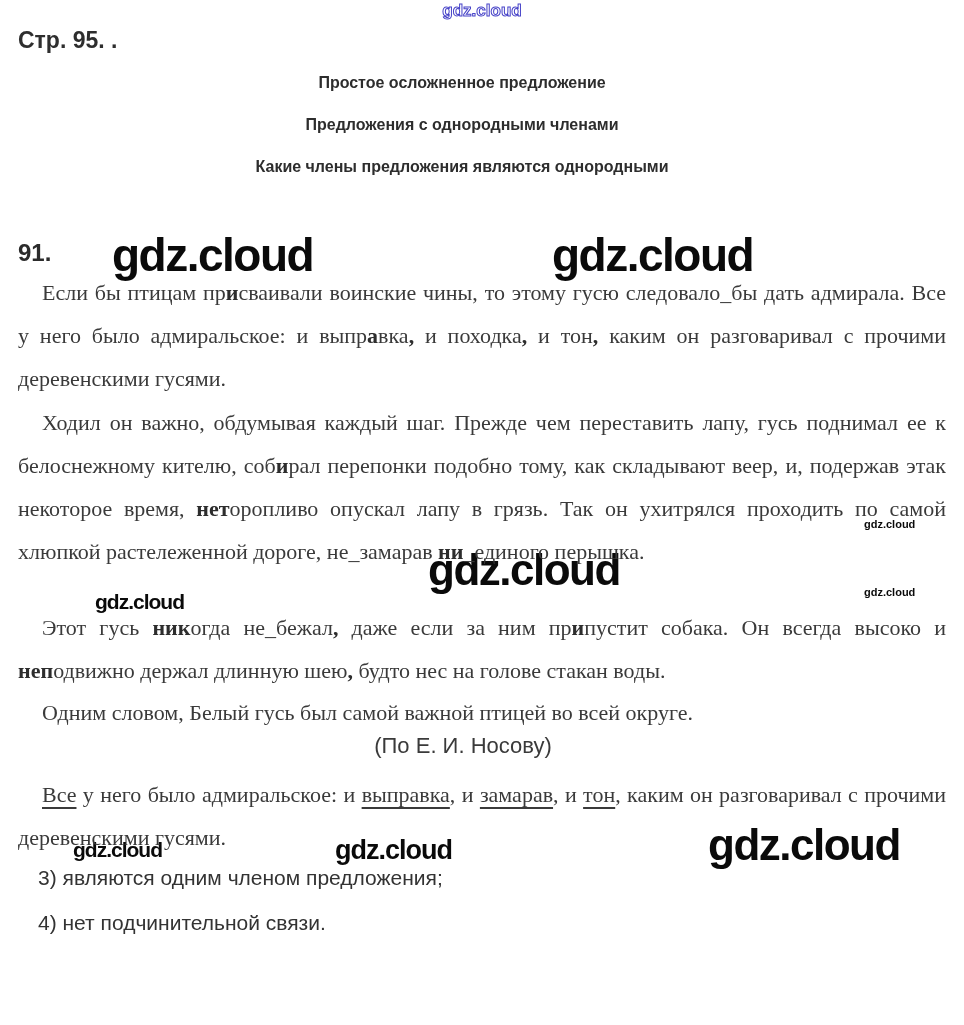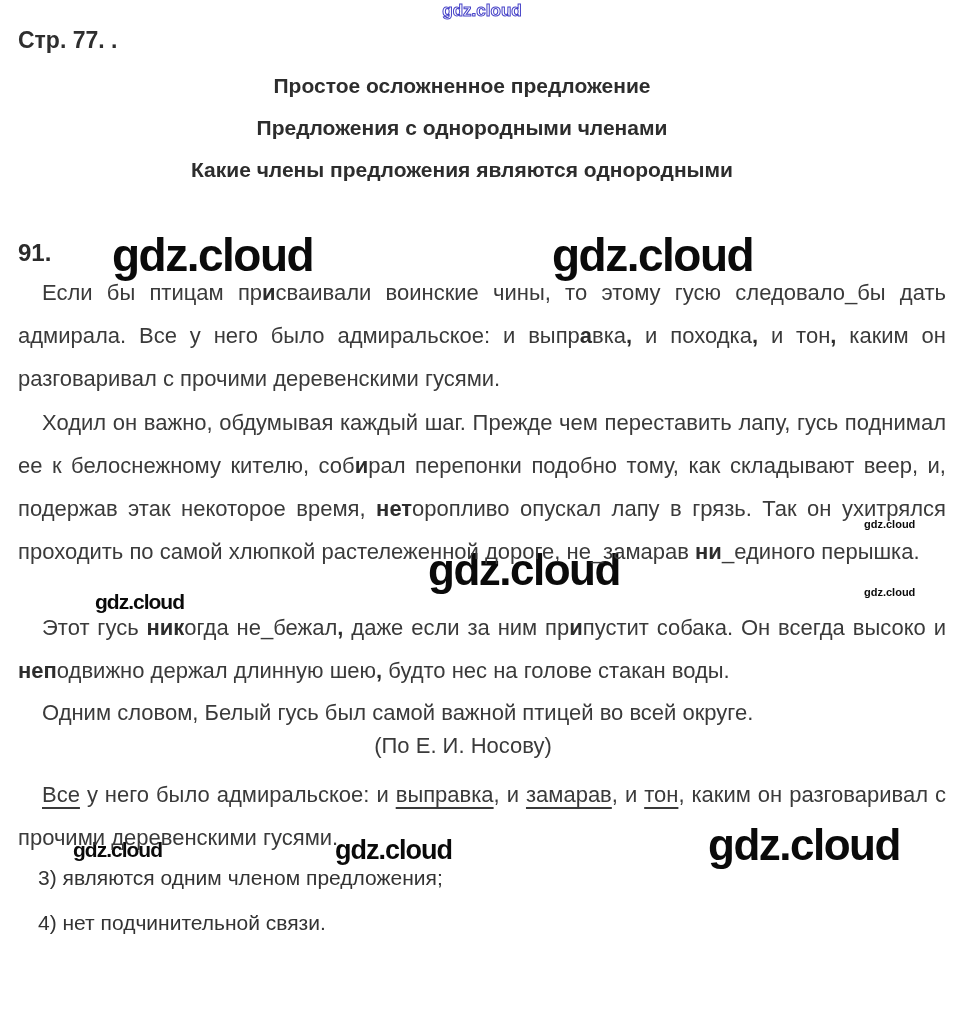--- a/index.html
+++ b/index.html
@@ -20,28 +20,28 @@
     -webkit-text-stroke:1px #4743c8;
     letter-spacing:0;
   }
   .wm-xl{font-size:46px;font-weight:600;letter-spacing:-1.5px;}
   .wm-lg{font-size:44px;font-weight:600;letter-spacing:-1.5px;}
   .wm-md{font-size:27px;font-weight:600;}
   .wm-sm{font-size:21px;font-weight:bold;}
   .wm-xs{font-size:11px;font-weight:bold;letter-spacing:0;}
   
   .page-label{top:27px;left:18px;font-size:23px;font-weight:bold;color:#2e2e2e;}
-  .heading{left:0;width:924px;text-align:center;font-size:21px;font-weight:bold;color:#2d2d2d;}
+  .heading{left:0;width:924px;text-align:center;font-size:16px;font-weight:bold;color:#2d2d2d;}
   .h1{top:74px;} .h2{top:116px;} .h3{top:158px;}
   .ex-number{top:239px;left:18px;font-size:24px;font-weight:bold;color:#2b2b2b;}
   
   .para{
     left:18px;width:928px;
     font-size:22px;line-height:43px;color:#3a3a3a;
-    text-align:justify;text-indent:24px;
+    text-align:justify;text-indent:24px;font-family:Liberation Serif, serif;
   }
   .p1{top:271px;} .p2{top:401px;} .p3{top:606px;} .p4{top:691px;}
   .author{top:733px;left:18px;width:890px;text-align:center;font-size:22px;color:#3a3a3a;}
   .p5{top:773px;}
   .para .b{font-weight:bold;color:#2d2d2d;}
   .para .u{text-decoration:underline;text-decoration-thickness:2px;text-underline-offset:5px;}
   
   .reasons{top:855px;left:38px;width:900px;font-size:21px;line-height:45px;color:#333333;}
   .reasons p{margin:0;}
 </style>
@@ -52,21 +52,21 @@
 <div class="abs wm wm-xl" style="top:228px;left:112px;">gdz.cloud</div>
 <div class="abs wm wm-xl" style="top:228px;left:552px;">gdz.cloud</div>
 <div class="abs wm wm-xs" style="top:518px;left:864px;">gdz.cloud</div>
 <div class="abs wm wm-lg" style="top:545px;left:428px;">gdz.cloud</div>
 <div class="abs wm wm-xs" style="top:586px;left:864px;">gdz.cloud</div>
 <div class="abs wm wm-sm" style="top:590px;left:95px;">gdz.cloud</div>
 <div class="abs wm wm-sm" style="top:838px;left:73px;">gdz.cloud</div>
 <div class="abs wm wm-md" style="top:835px;left:335px;">gdz.cloud</div>
 <div class="abs wm wm-lg" style="top:820px;left:708px;">gdz.cloud</div>
 
-<div class="abs page-label">Стр. 77. .</div>
+<div class="abs page-label">Стр. 95. .</div>
 <div class="abs heading h1">Простое осложненное предложение</div>
 <div class="abs heading h2">Предложения с однородными членами</div>
 <div class="abs heading h3">Какие члены предложения являются однородными</div>
 
 <div class="abs ex-number">91.</div>
 
 <div class="abs para p1"><span>Если бы птицам пр</span><span class="b">и</span><span>сваивали воинские чины, то этому гусю следовало_бы дать адмирала. Все у него было адмиральское: и выпр</span><span class="b">а</span><span>вка</span><span class="b">,</span><span> и походка</span><span class="b">,</span><span> и тон</span><span class="b">,</span><span> каким он разговаривал с прочими деревенскими гусями.</span></div>
 <div class="abs para p2"><span>Ходил он важно, обдумывая каждый шаг. Прежде чем переставить лапу, гусь поднимал ее к белоснежному кителю, соб</span><span class="b">и</span><span>рал перепонки подобно тому, как складывают веер, и, подержав этак некоторое время, </span><span class="b">нет</span><span>оропливо опускал лапу в грязь. Так он ухитрялся проходить по самой хлюпкой растележенной дороге, не_замарав </span><span class="b">ни</span><span>_единого перышка.</span></div>
 <div class="abs para p3"><span>Этот гусь </span><span class="b">ник</span><span>огда не_бежал</span><span class="b">,</span><span> даже если за ним пр</span><span class="b">и</span><span>пустит собака. Он всегда высоко и </span><span class="b">неп</span><span>одвижно держал длинную шею</span><span class="b">,</span><span> будто нес на голове стакан воды.</span></div>
 <div class="abs para p4"><span>Одним словом, Белый гусь был самой важной птицей во всей округе.</span></div>

